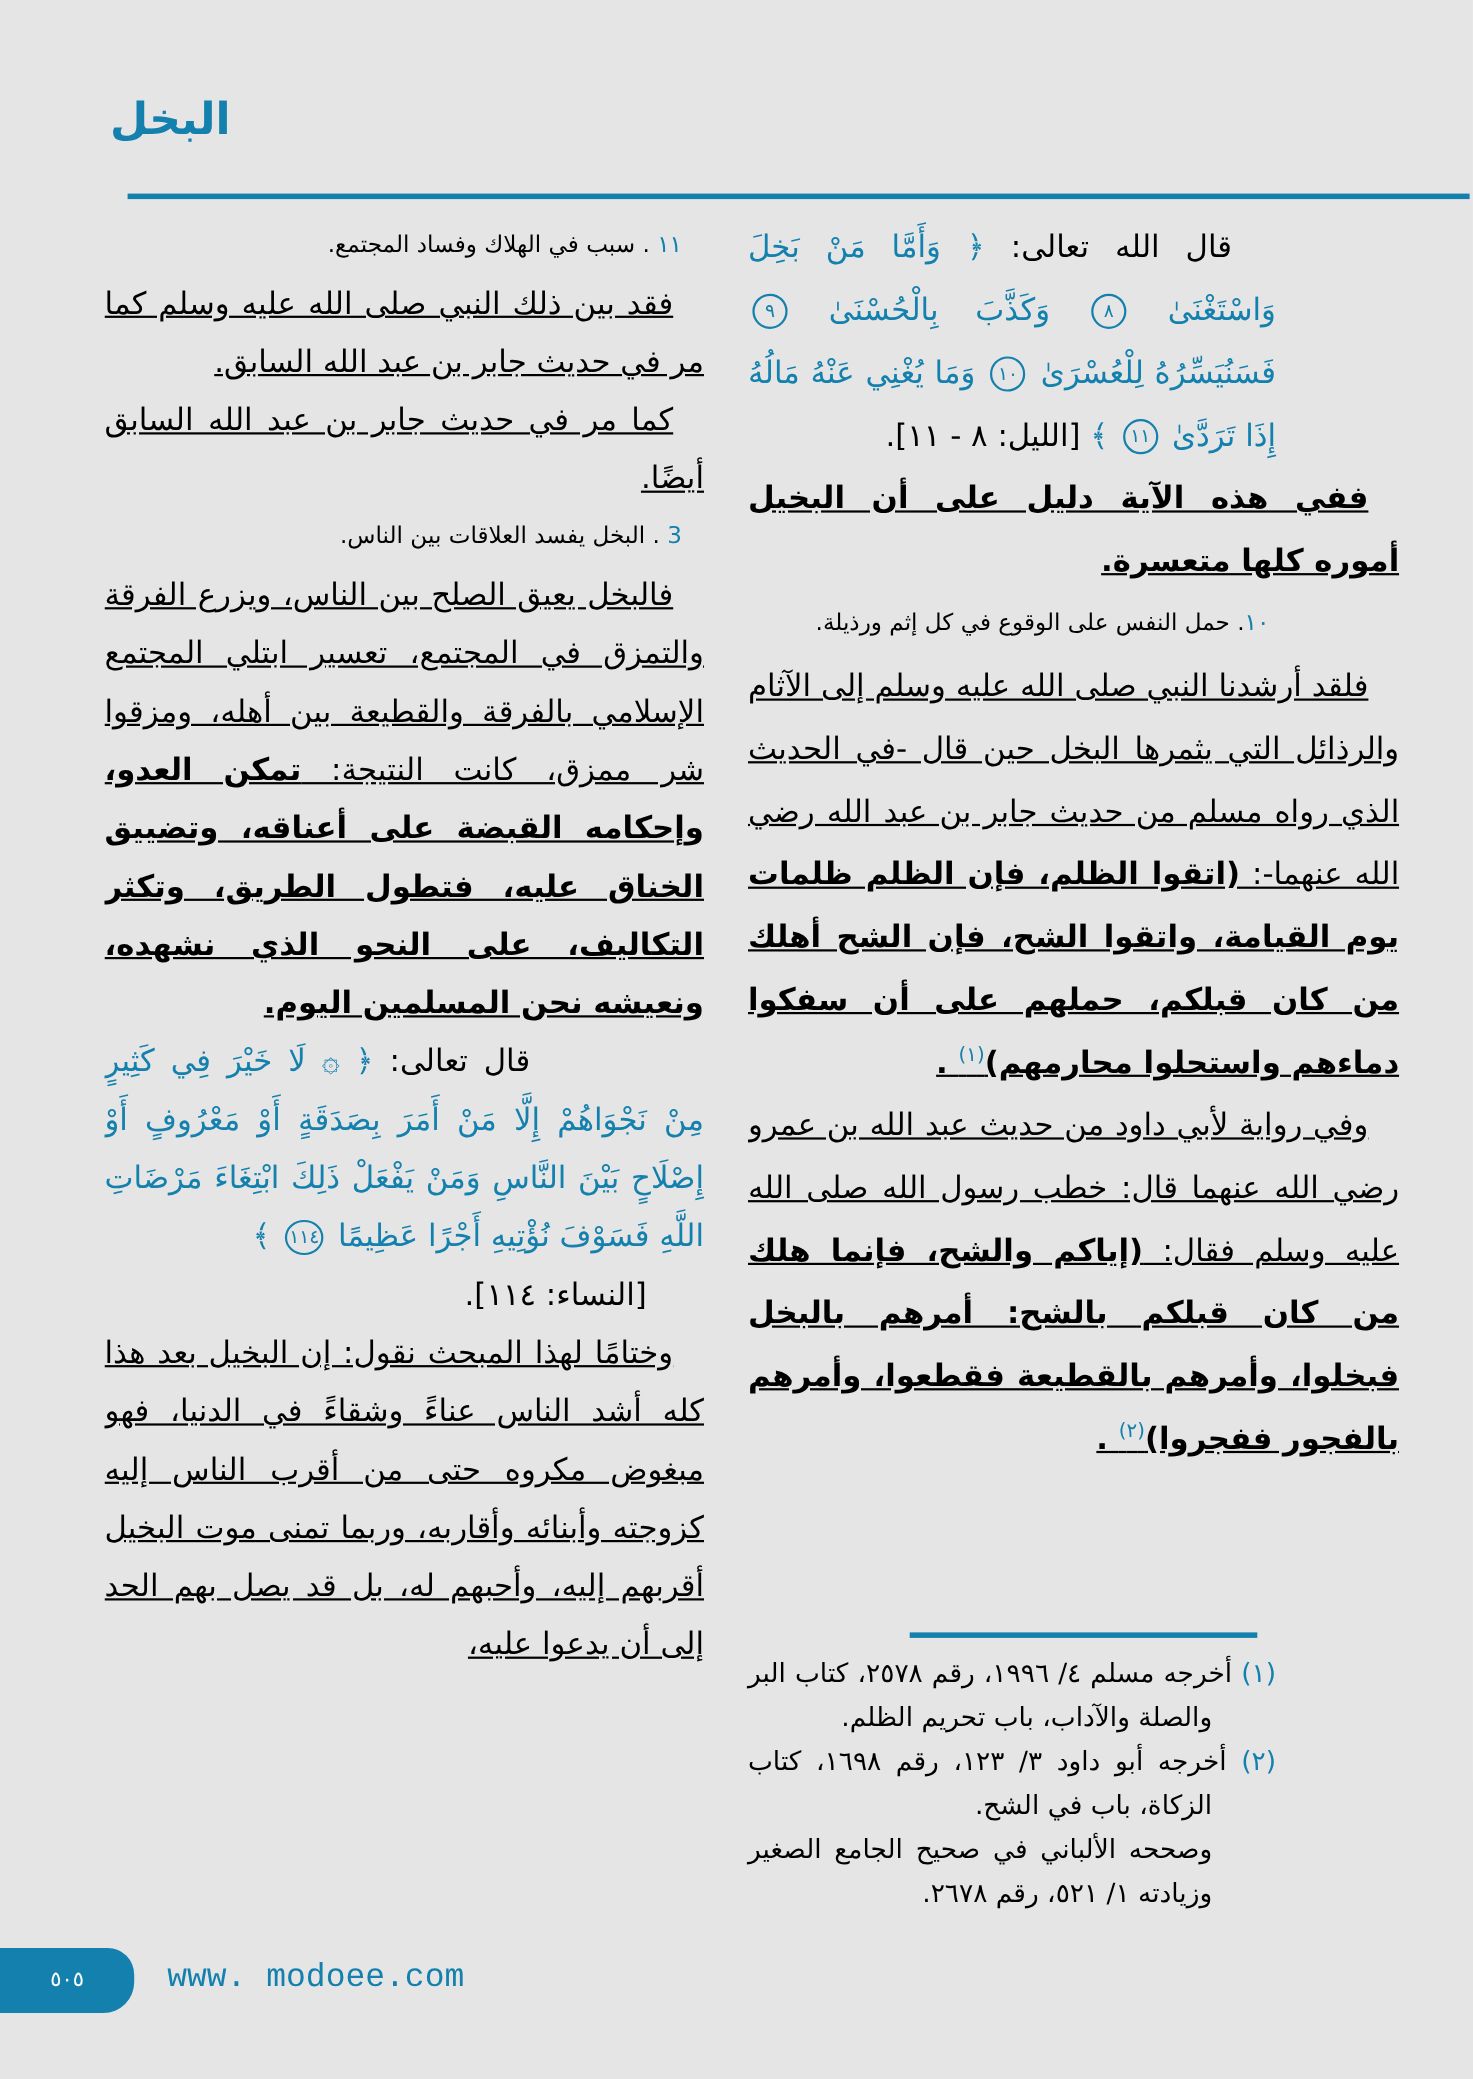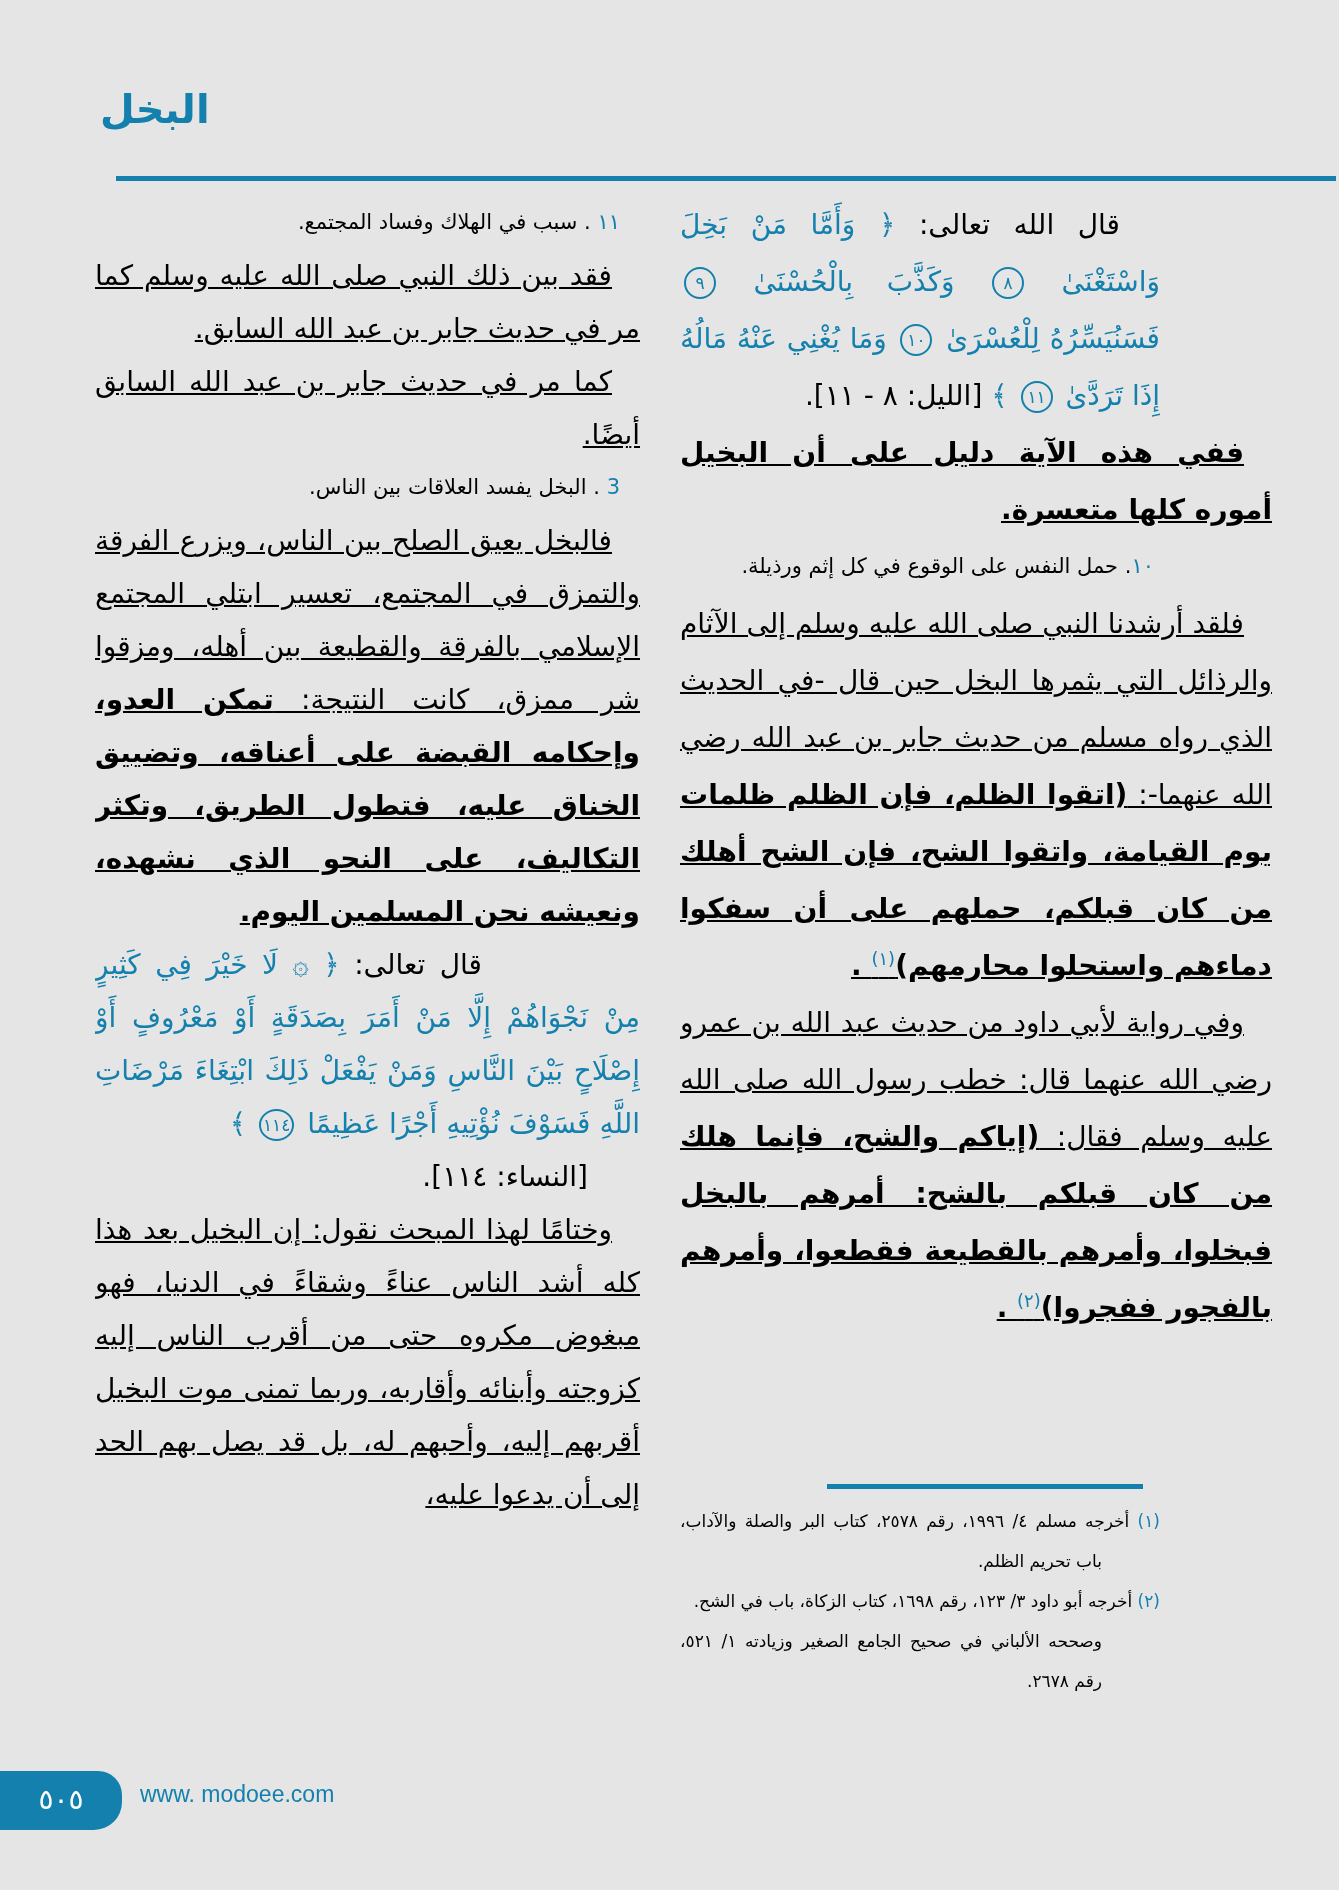--- a/index.html
+++ b/index.html
@@ -54,42 +54,42 @@
     vertical-align:middle;margin:0 4px;box-sizing:border-box;
     padding:0 2px;text-indent:0;
   }
   .fnref{
     color:#1380AD;font-size:18px;vertical-align:super;line-height:0;
   }
   .verse-ref-line{margin:0;padding-right:52px;}
   
   .footnotes{
     position:absolute;top:1484px;right:67px;width:592px;
-    font-size:17px;line-height:40px;text-align:justify;direction:rtl;
+    font-size:24px;line-height:40px;text-align:justify;direction:rtl;
     padding-right:112px;box-sizing:border-box;
   }
   .fn-rule{
     height:5px;width:316px;background:#1380AD;
     margin:0 17px 12px auto;
   }
   .footnote{padding-right:58px;text-indent:-58px;margin:0;}
   .footnote-cont{padding-right:58px;text-indent:0;margin:0;}
   .fn-num{color:#1380AD;}
   
   .page-tab{
     position:absolute;top:1771px;left:0;
     width:122px;height:59px;background:#1380AD;
     border-radius:0 24px 28px 0;
     color:#ffffff;text-align:center;line-height:57px;
-    font-size:28px;letter-spacing:7px;
+    font-size:19px;letter-spacing:7px;
   }
   .site-url{
-    position:absolute;top:1781px;left:140px;
-    color:#1380AD;font-size:23px;direction:ltr;
-    font-family:Liberation Sans, sans-serif;
+    position:absolute;top:1781px;left:152px;
+    color:#1380AD;font-size:30px;direction:ltr;
+    font-family:Liberation Mono, monospace;
   }
 </style>
 </head>
 <body>
 
 <div class="page">
 
   <div class="chapter-title">البخل</div>
   <div class="header-rule"></div>
 

